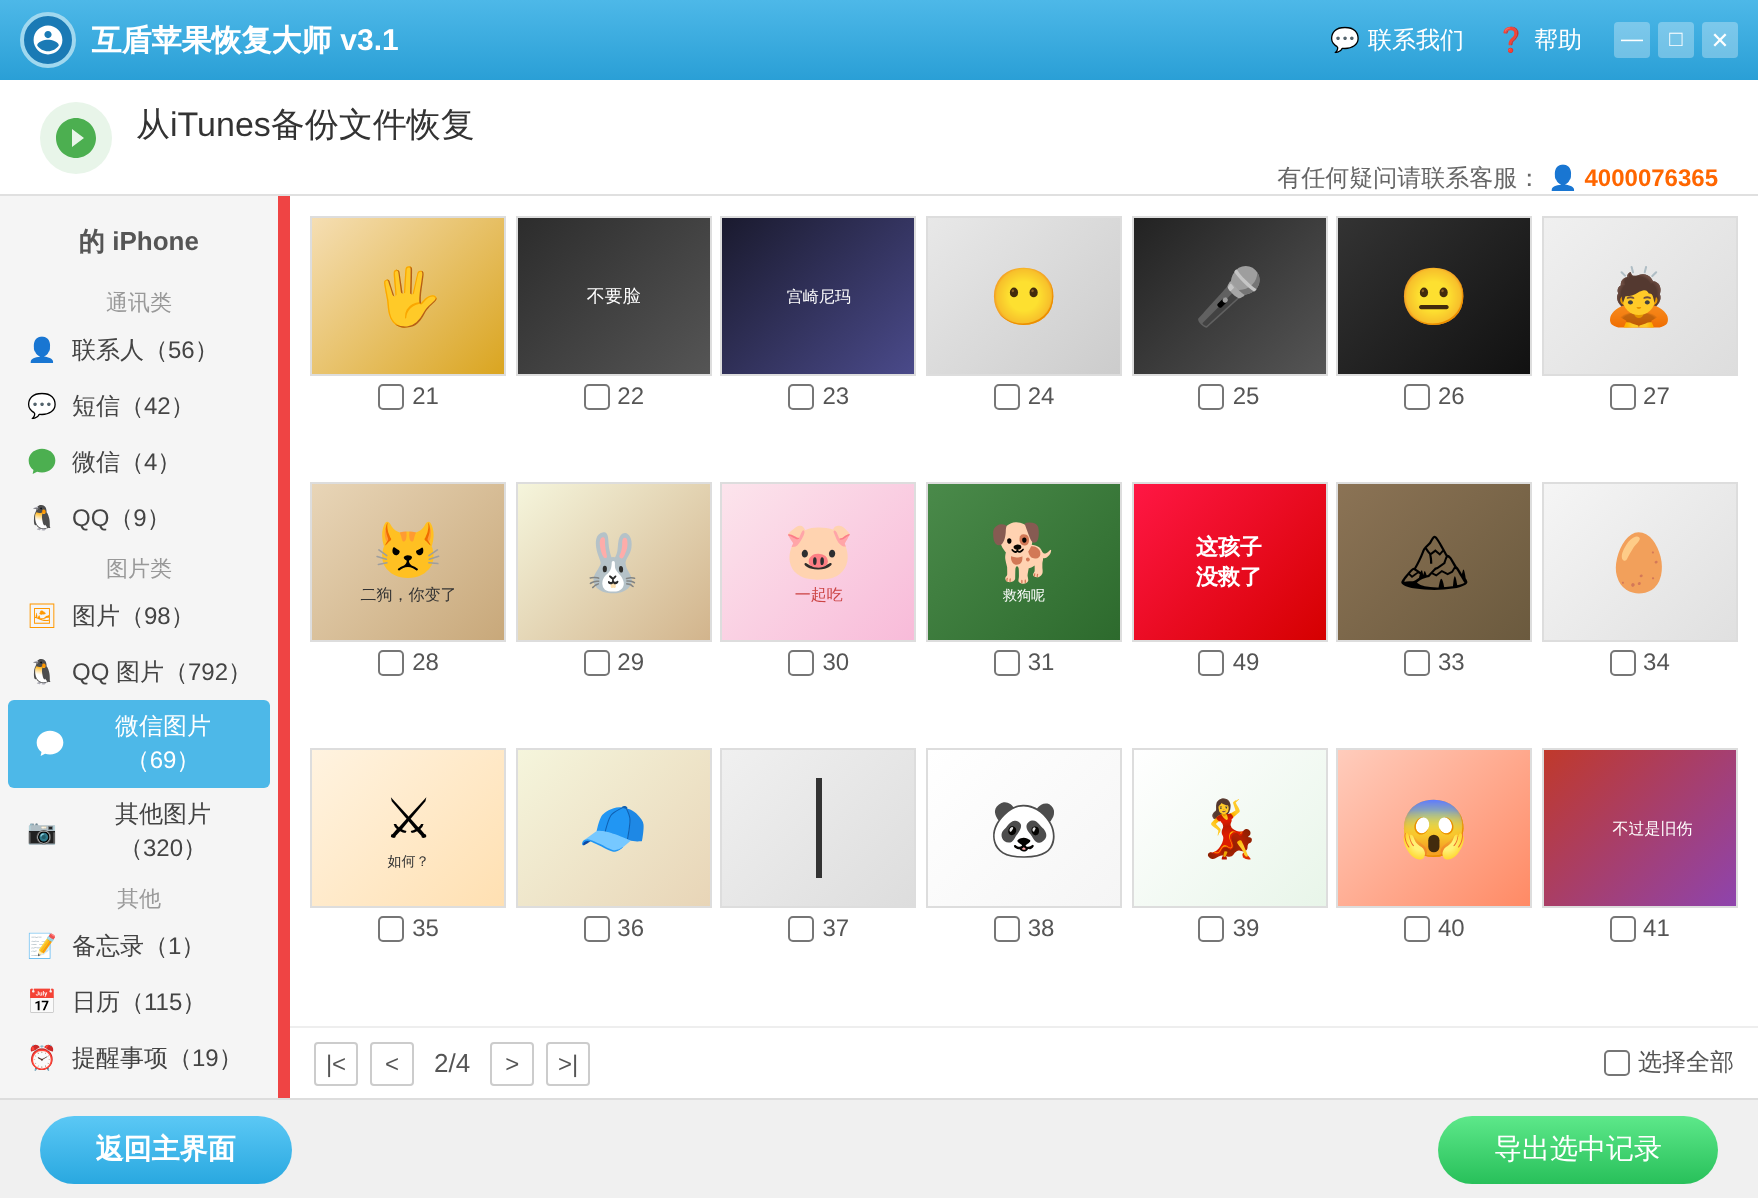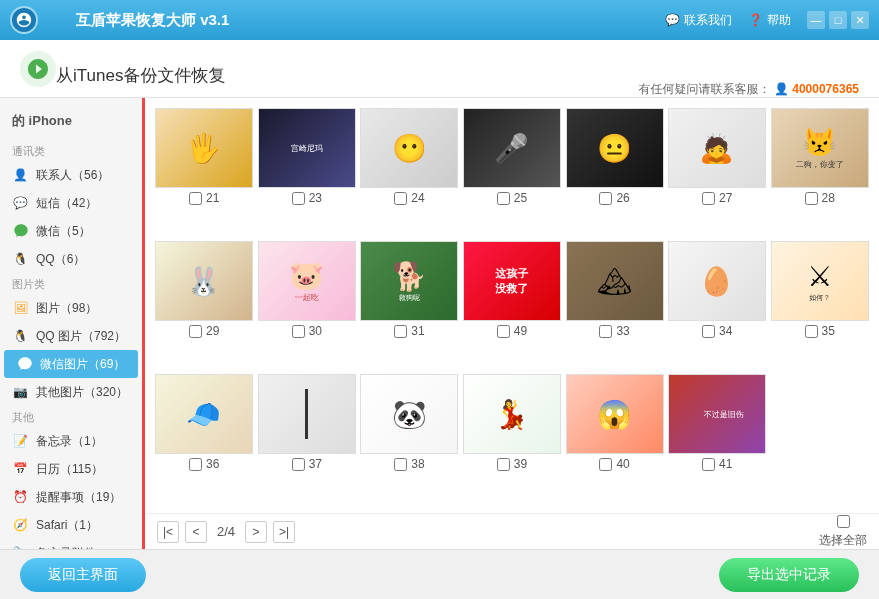--- a/index.html
+++ b/index.html
@@ -16,52 +16,53 @@
     }
     .titlebar-left { display: flex; align-items: center; gap: 8px; }
     .titlebar-logo {
       width: 28px; height: 28px;
       background: #1a7ab5;
       border-radius: 50%;
       display: flex; align-items: center; justify-content: center;
       border: 2px solid #a0d8ef;
     }
     .titlebar-logo svg { width: 18px; height: 18px; }
-    .titlebar-title { color: white; font-size: 15px; font-weight: bold; margin-left: 30px; }
+    .titlebar-title { color: white; font-size: 15px; font-weight: bold; }
     .titlebar-right { display: flex; align-items: center; gap: 16px; }
     .titlebar-btn { color: white; font-size: 12px; display: flex; align-items: center; gap: 4px; cursor: pointer; }
     .win-controls { display: flex; gap: 4px; }
     .win-ctrl { width: 18px; height: 18px; background: rgba(255,255,255,0.3); border-radius: 2px; display: flex; align-items: center; justify-content: center; color: white; font-size: 11px; cursor: pointer; }
 
     
     .header {
       background: white;
       height: 58px;
       display: flex;
       align-items: center;
       padding: 0 20px;
       border-bottom: 1px solid #e0e0e0;
       justify-content: space-between;
     }
-    .header-left { display: flex; align-items: flex-end; }
+    .header-left { display: flex; align-items: flex-start; gap: 12px; }
     .header-icon { width: 36px; height: 36px; background: #e8f5e9; border-radius: 50%; display: flex; align-items: center; justify-content: center; }
     .header-title { font-size: 17px; color: #333; font-weight: 500; }
     .header-right { font-size: 12px; color: #666; margin-top: 41px; }
     .header-phone { color: #ff6600; font-weight: bold; }
 
     
     .main { display: flex; height: calc(599px - 40px - 58px - 50px); }
 
     
     .sidebar {
       width: 145px;
       background: #f5f5f5;
-      border-right: 3px solid #ef4444;
+      border-right: 6px solid #ef4444;
       padding: 8px 0;
       overflow-y: auto;
+      text-align: center;
     }
     .sidebar-device {
       padding: 6px 12px 10px;
       font-size: 13px;
       color: #555;
       font-weight: bold;
     }
     .sidebar-section-title {
       padding: 4px 12px 2px;
       font-size: 11px;
@@ -120,41 +121,42 @@
       height: 36px;
       display: flex;
       align-items: center;
       justify-content: space-between;
       padding: 0 12px;
       border-top: 1px solid #eee;
     }
     .page-controls { display: flex; align-items: center; gap: 6px; }
     .page-btn { width: 22px; height: 22px; border: 1px solid #ccc; background: white; cursor: pointer; display: flex; align-items: center; justify-content: center; font-size: 12px; color: #555; border-radius: 2px; }
     .page-info { font-size: 13px; color: #555; margin: 0 4px; }
-    .select-all { display: flex; align-items: center; gap: 4px; font-size: 12px; color: #555; cursor: pointer; flex-direction: column; }
+    .select-all { display: flex; align-items: center; gap: 4px; font-size: 12px; color: #555; cursor: pointer; }
 
     
     .bottombar {
       height: 50px;
       background: #f0f0f0;
       border-top: 1px solid #ddd;
       display: flex;
       align-items: center;
       justify-content: space-between;
       padding: 0 20px;
     }
     .btn-return {
       background: linear-gradient(180deg, #5bc8f5 0%, #29a8e0 100%);
       color: white;
       border: none;
       border-radius: 20px;
       padding: 8px 28px;
       font-size: 14px;
       cursor: pointer;
       font-family: inherit;
+      font-weight: bold;
     }
     .btn-group { display: flex; gap: 12px; }
     .btn-export-sel {
       background: linear-gradient(180deg, #5de88a 0%, #28c05a 100%);
       color: white;
       border: none;
       border-radius: 20px;
       padding: 8px 28px;
       font-size: 14px;
       cursor: pointer;
@@ -252,25 +254,25 @@
       <span>短信（42）</span>
     </div>
     <div class="sidebar-item">
       <div class="sidebar-item-icon" style="color:#4caf50;">
         <svg width="16" height="16" viewBox="0 0 24 24" fill="#4caf50">
             <circle cx="8" cy="10" r="2"></circle>
             <circle cx="14" cy="10" r="2"></circle>
             <path d="M12 2C6.5 2 2 6 2 11c0 2.8 1.4 5.3 3.6 7l-.6 3 3.3-1.7c1.1.3 2.4.5 3.7.5 5.5 0 10-4 10-9S17.5 2 12 2z"></path>
           </svg>
       </div>
-      <span>微信（5）</span>
+      <span>微信（4）</span>
     </div>
     <div class="sidebar-item">
       <div class="sidebar-item-icon" style="color:#1e90ff;">🐧</div>
-      <span>QQ（6）</span>
+      <span>QQ（9）</span>
     </div>
 
     <div class="sidebar-section-title">图片类</div>
     <div class="sidebar-item">
       <div class="sidebar-item-icon" style="color:#ff9800;">🖼</div>
       <span>图片（98）</span>
     </div>
     <div class="sidebar-item">
       <div class="sidebar-item-icon" style="color:#1e90ff;">🐧</div>
       <span>QQ 图片（792）</span>
@@ -320,20 +322,29 @@
       <div class="image-cell">
         <div class="image-thumb meme-1">
           <span class="meme-emoji">🖐</span>
         </div>
         <div class="image-label">
           <input type="checkbox" class="image-checkbox" style="">
           <span>21</span>
         </div>
       </div>
 
+      <div class="image-cell">
+        <div class="image-thumb meme-2" style="position:relative;">
+          <span style="font-size:9px;color:white;text-align:center;padding:2px;">不要脸</span>
+        </div>
+        <div class="image-label">
+          <input type="checkbox" class="image-checkbox" style="">
+          <span>22</span>
+        </div>
+      </div>
 
       <div class="image-cell">
         <div class="image-thumb meme-3">
           <span style="font-size:8px;color:white;text-align:center;padding:2px;">宫崎尼玛</span>
         </div>
         <div class="image-label">
           <input type="checkbox" class="image-checkbox" style="">
           <span>23</span>
         </div>
       </div>

